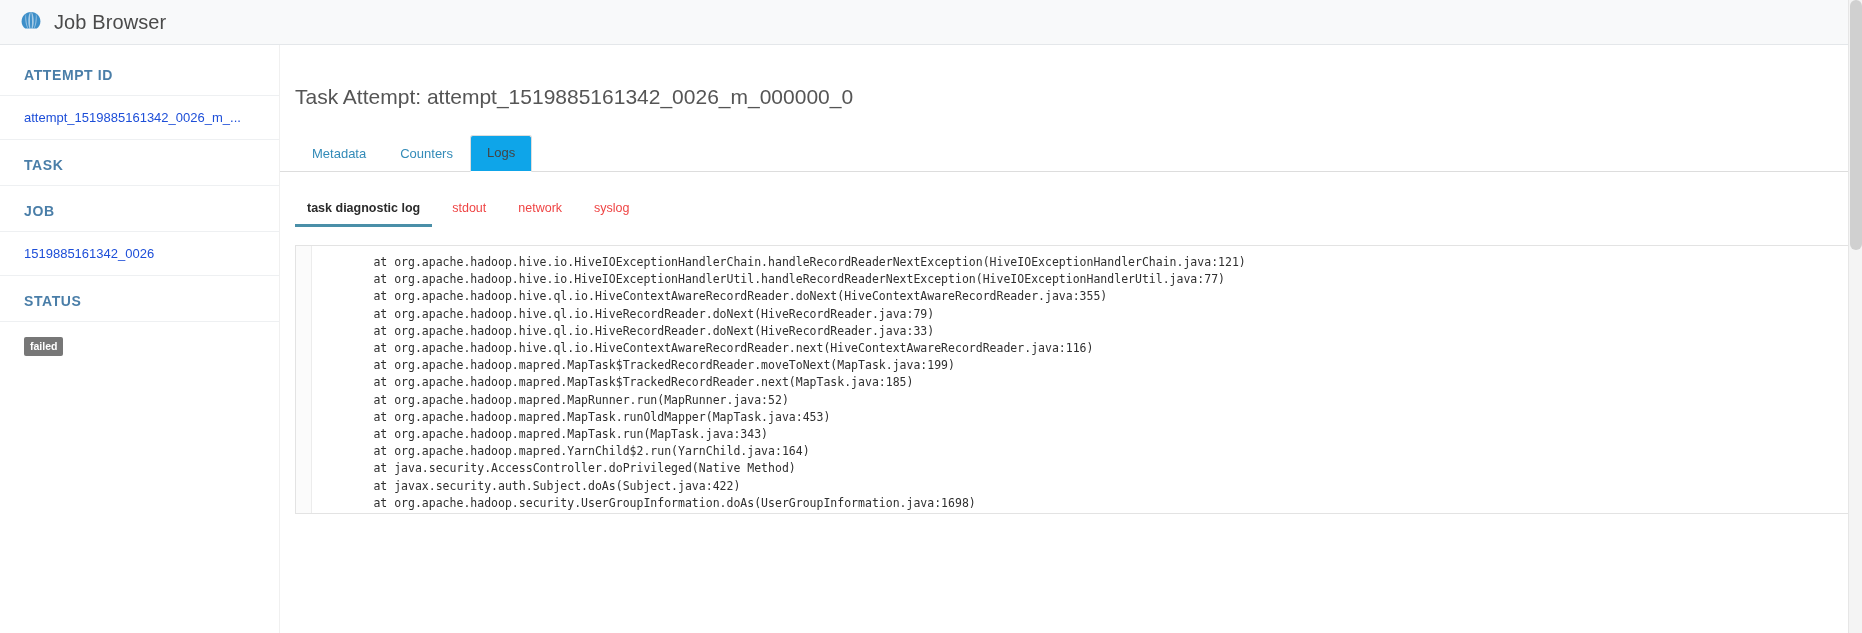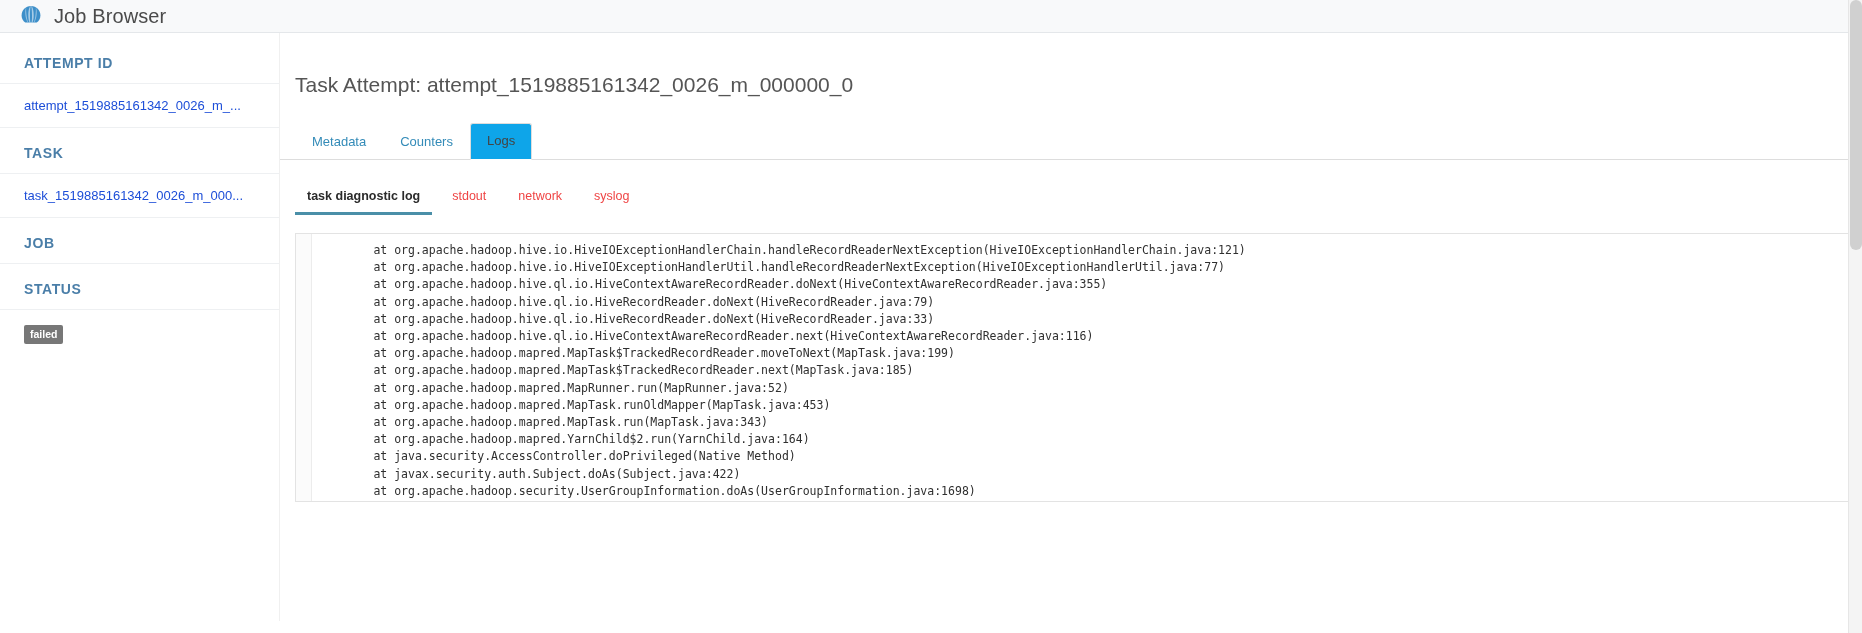--- a/index.html
+++ b/index.html
@@ -7,21 +7,21 @@
     width: 1862px;
     height: 633px;
     overflow: hidden;
     background: #ffffff;
     font-family: "Liberation Sans", sans-serif;
     color: #333;
   }
 
   
   .app-header {
-    height: 33px;
+    height: 45px;
     background: #f8f9fa;
     border-bottom: 1px solid #e4e7ea;
     display: flex;
     align-items: center;
     padding-left: 18px;
   }
   .logo-wrap {
     width: 26px; height: 26px;
     display: flex; align-items: center; justify-content: center;
     margin-right: 10px;
@@ -225,25 +225,25 @@
 
     <aside class="sidebar">
 
       <div class="side-section">
         <div class="side-label">ATTEMPT ID</div>
         <div class="side-value">attempt_1519885161342_0026_m_...</div>
       </div>
 
       <div class="side-section">
         <div class="side-label spaced">TASK</div>
-        <div class="side-value">task_1519885161342_0026_m_000...</div>
       </div>
 
       <div class="side-section">
         <div class="side-label spaced">JOB</div>
+        <div class="side-value">1519885161342_0026</div>
       </div>
 
       <div class="side-section">
         <div class="side-label spaced">STATUS</div>
         <div class="badge-cell">
           <span class="badge">failed</span>
         </div>
       </div>
 
     </aside>

